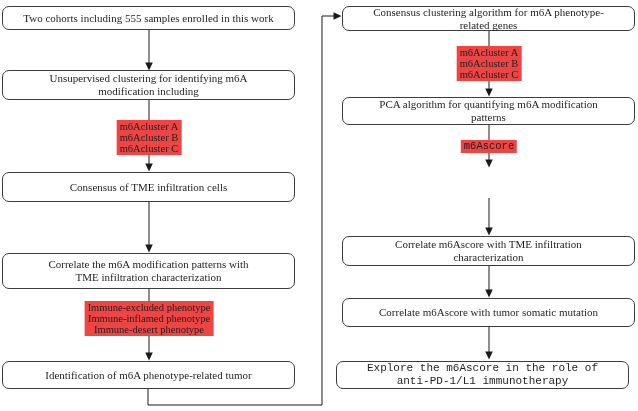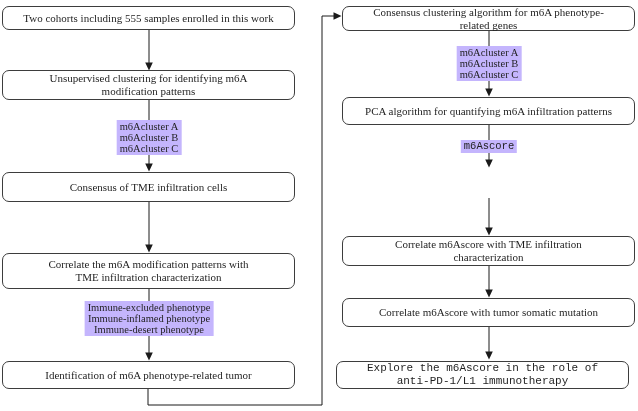--- a/index.html
+++ b/index.html
@@ -35,21 +35,21 @@
     justify-content: center;
     text-align: center;
     font-size: 11px;
     line-height: 13px;
     padding: 1px 18px;
     z-index: 2;
   }
   .edge-label {
     position: absolute;
     transform: translateX(-50%);
-    background: #c4b5fd;
+    background: #ef4444;
     white-space: pre-line;
     text-align: center;
     font-size: 10.5px;
     line-height: 11px;
     padding: 1px 3px;
     z-index: 3;
   }
 </style>
 </head>
 <body>
@@ -81,39 +81,39 @@
       <polygon points="485.2,88.5 492.8,88.5 489,96.5"></polygon>
       <polygon points="485.2,159.5 492.8,159.5 489,167.5"></polygon>
       <polygon points="485.2,227.5 492.8,227.5 489,235.5"></polygon>
       <polygon points="485.2,289.5 492.8,289.5 489,297.5"></polygon>
       <polygon points="485.2,351.5 492.8,351.5 489,359.5"></polygon>
     </g>
   </svg>
 
   <div class="box" style="left:2px; top:6px; width:293px; height:24px;">Two cohorts including 555 samples enrolled in this work</div>
 
-  <div class="box" style="left:2px; top:70px; width:293px; height:30px;">Unsupervised clustering for identifying m6A modification patterns</div>
+  <div class="box" style="left:2px; top:70px; width:293px; height:30px;">Unsupervised clustering for identifying m6A modification including</div>
 
   <div class="box" style="left:2px; top:172px; width:293px; height:30px;">Consensus of TME infiltration cells</div>
 
   <div class="box" style="left:2px; top:253px; width:293px; height:31px; padding:17px 34px;">Correlate the m6A modification patterns with TME infiltration characterization</div>
 
   <div class="box" style="left:2px; top:361px; width:293px; height:28px;">Identification of m6A phenotype-related tumor</div>
 
   <div class="edge-label" style="left:149px; top:120px;">m6Acluster A
 m6Acluster B
 m6Acluster C</div>
 
   <div class="edge-label" style="left:149px; top:301px;">Immune-excluded phenotype
 Immune-inflamed phenotype
 Immune-desert phenotype</div>
 
   <div class="box" style="left:342px; top:6px; width:293px; height:25px;">Consensus clustering algorithm for m6A phenotype-related genes</div>
 
-  <div class="box" style="left:342px; top:97px; width:293px; height:28px;">PCA algorithm for quantifying m6A infiltration patterns</div>
+  <div class="box" style="left:342px; top:97px; width:293px; height:28px;">PCA algorithm for quantifying m6A modification patterns</div>
 
 
   <div class="box" style="left:342px; top:236px; width:293px; height:30px;">Correlate m6Ascore with TME infiltration characterization</div>
 
   <div class="box" style="left:342px; top:298px; width:293px; height:29px;">Correlate m6Ascore with tumor somatic mutation</div>
 
   <div class="box" style="left:336px; top:361px; width:293px; height:28px;font-family:Liberation Mono, monospace;">Explore the m6Ascore in the role of anti-PD-1/L1 immunotherapy</div>
 
   <div class="edge-label" style="left:489px; top:46px;">m6Acluster A
 m6Acluster B

